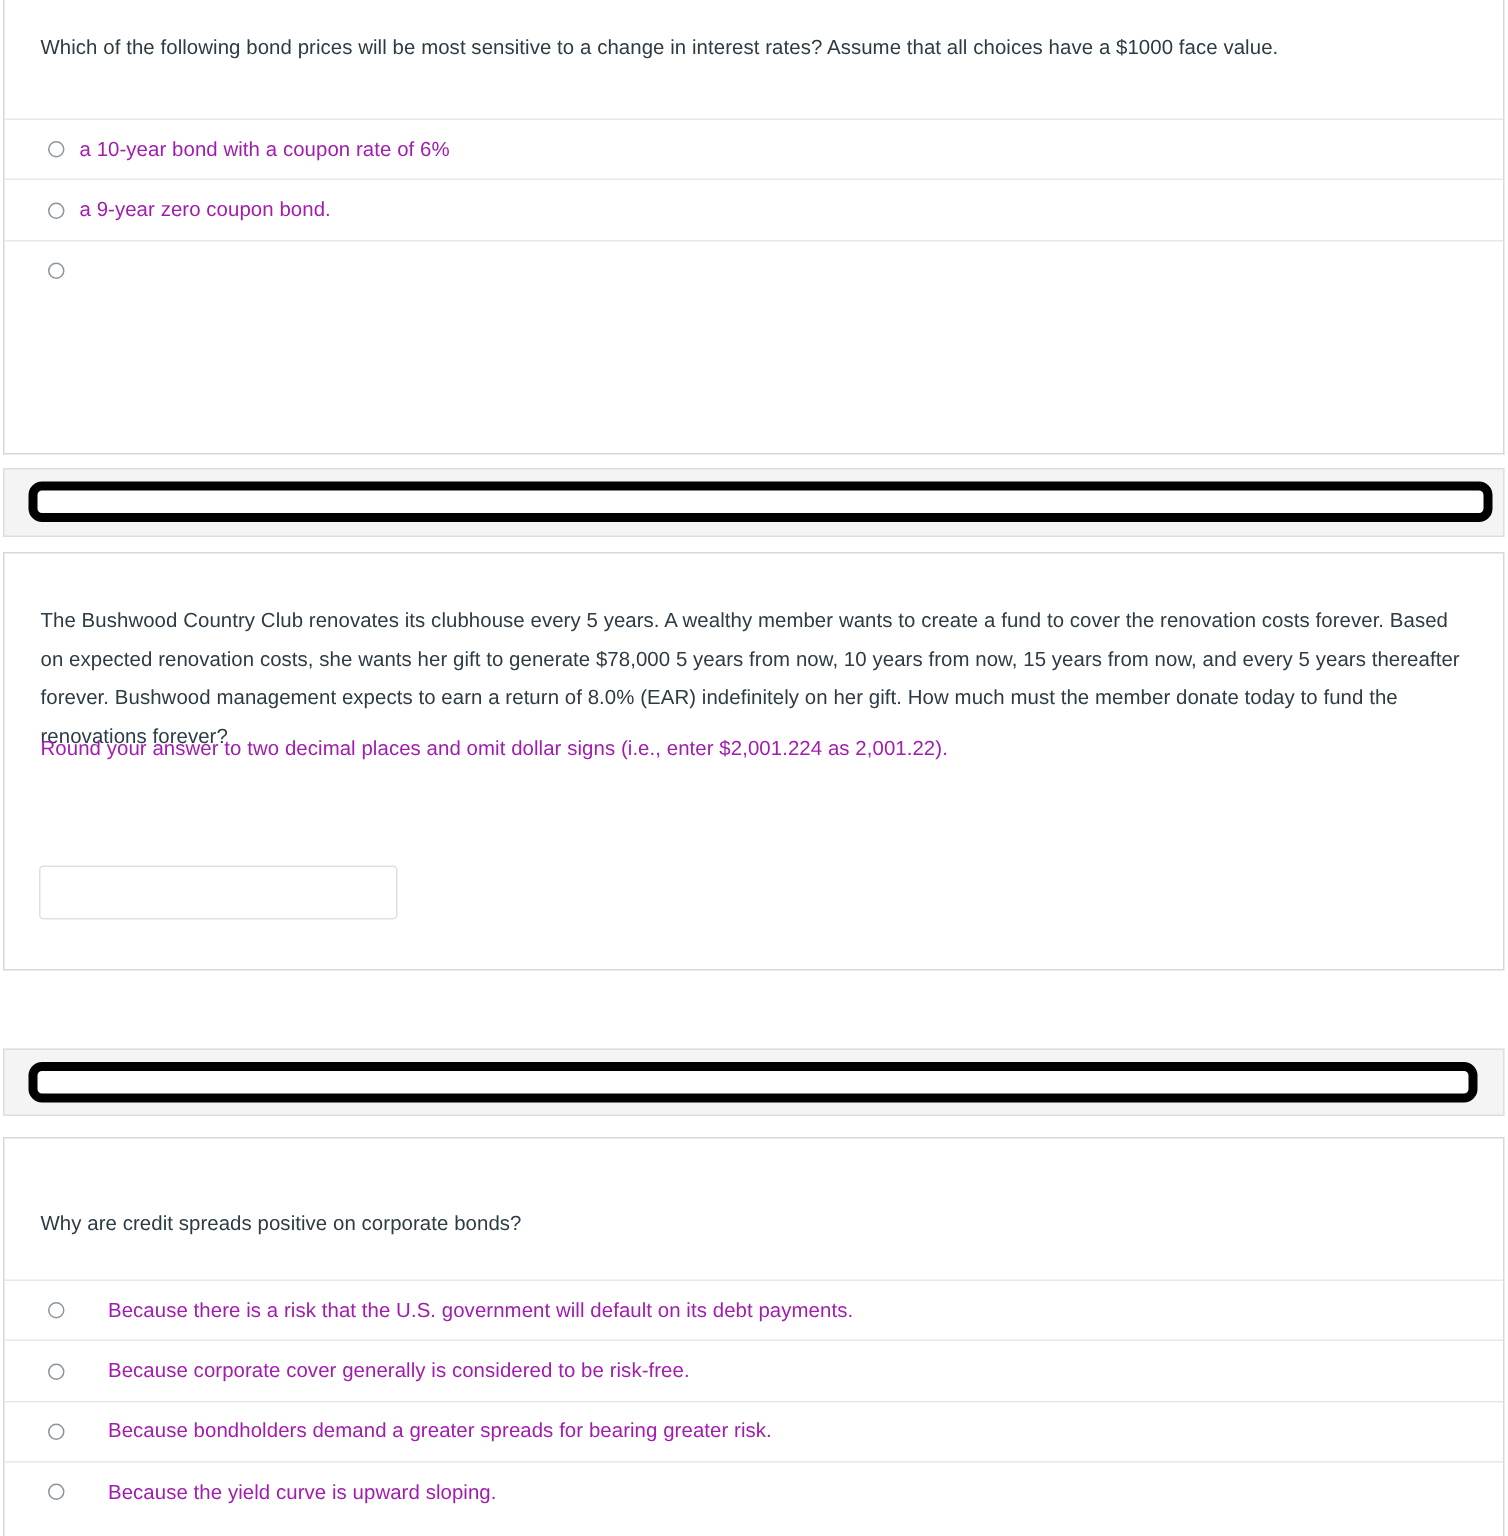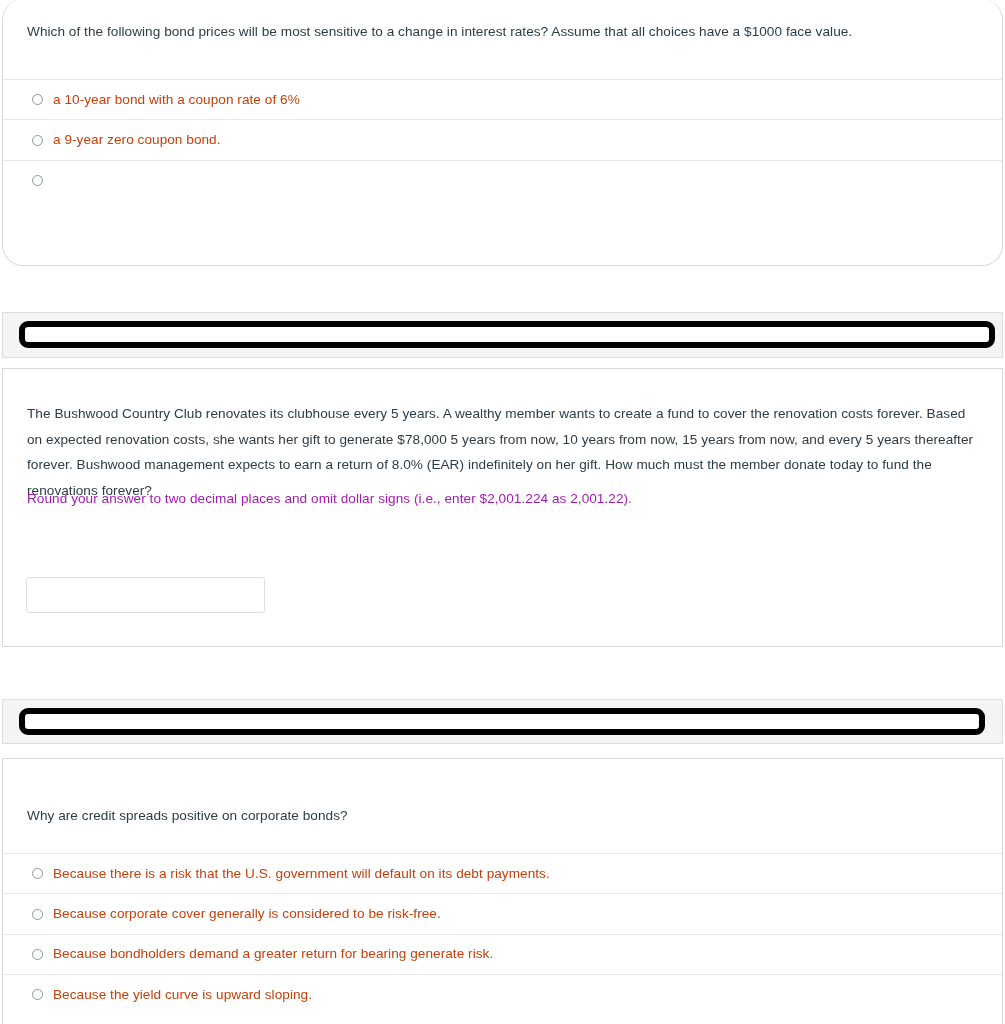--- a/index.html
+++ b/index.html
@@ -22,21 +22,21 @@
   .question-card {
     position: absolute;
     left: 2px;
     width: 1001px;
     background: #ffffff;
     border-left: 1px solid #d8d8d8;
     border-right: 1px solid #d8d8d8;
     border-top: 1px solid #d8d8d8;
     border-bottom: 1px solid #d8d8d8;
   }
-  .card-1 { top: -1px; height: 267px; border-top: none; border-radius: 21px; }
+  .card-1 { top: -1px; height: 304px; border-top: none; }
   .card-2 { top: 368px; height: 279px; }
   .card-3 { top: 758px; height: 300px; }
 
   
   .prompt {
     font-size: 13.6px;
     line-height: 25.5px;
     color: #2d3b45;
     padding: 0;
     letter-spacing: 0.05px;
@@ -96,25 +96,25 @@
     min-width: 11px;
     border: 1px solid #8b959e;
     border-radius: 50%;
     background: #ffffff;
     display: inline-block;
     margin-right: 10px;
   }
   .answer-label {
     font-size: 13.6px;
     line-height: 18px;
-    color: #c2410c;
+    color: #a21caf;
     letter-spacing: 0.05px;
     white-space: nowrap;
   }
-  .card-3 .answer-row { padding-left: 29px; }
+  .card-3 .answer-row { padding-left: 29px; gap: 19px; }
 
   
   .answer-input {
     position: absolute;
     left: 23px;
     top: 208px;
     width: 239px;
     height: 36px;
     border: 1px solid #e0e0e0;
     border-radius: 3px;
@@ -207,21 +207,21 @@
       <span class="answer-label">Because there is a risk that the U.S. government will default on its debt payments.</span>
     </div>
 
     <div class="answer-row">
       <span class="radio"></span>
       <span class="answer-label">Because corporate cover generally is considered to be risk-free.</span>
     </div>
 
     <div class="answer-row">
       <span class="radio"></span>
-      <span class="answer-label">Because bondholders demand a greater return for bearing generate risk.</span>
+      <span class="answer-label">Because bondholders demand a greater spreads for bearing greater risk.</span>
     </div>
 
     <div class="answer-row">
       <span class="radio"></span>
       <span class="answer-label">Because the yield curve is upward sloping.</span>
     </div>
 
   </div>
 </div>
 

